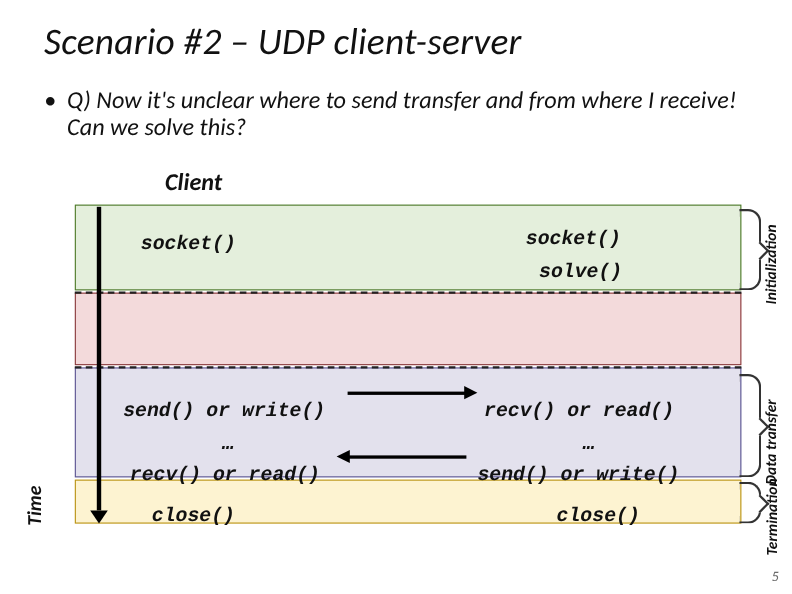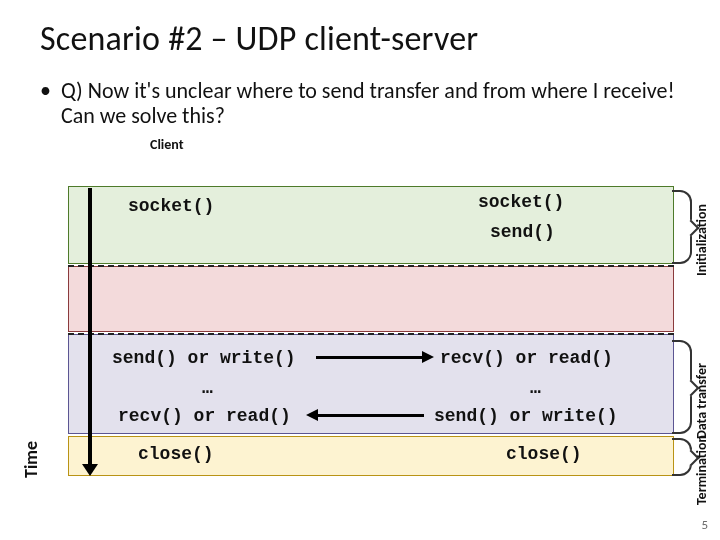--- a/index.html
+++ b/index.html
@@ -10,20 +10,21 @@
     background: #fff;
     font-family: Calibri, "Segoe UI", Arial, sans-serif;
     color: #111;
     overflow: hidden;
   }
   .slide {
     position: relative;
     width: 720px;
     height: 540px;
     box-sizing: border-box;
+    font-style: italic;
   }
   .title {
     position: absolute;
     left: 40px;
     top: 18px;
     font-size: 34px;
     font-weight: 400;
     letter-spacing: 0.2px;
   }
   .bullet-row {
@@ -32,23 +33,23 @@
     top: 78px;
     font-size: 22px;
     display: flex;
     gap: 10px;
     max-width: 640px;
     line-height: 1.15;
   }
   .bullet-dot { line-height: 1.15; }
   .col-head {
     position: absolute;
-    font-size: 14px;
-    font-weight: 700;
-    top: 136px;
+    font-size: 22px;
+    font-weight: 700;
+    top: 152px;
   }
   .head-client  { left: 150px; }
   .head-server  { left: 480px; }
 
   
   .band {
     position: absolute;
     left: 68px;
     width: 606px;
     box-sizing: border-box;
@@ -116,20 +117,21 @@
     font-weight: 700;
   }
 
   
   .tok {
     position: absolute;
     font-family: "Courier New", monospace;
     font-weight: 700;
     font-size: 18px;
     white-space: nowrap;
+    margin-top: 16px;
   }
 
   
   .harrow {
     position: absolute;
     height: 3px;
     background: #000;
   }
   .harrow.ar-right::after,
   .harrow.ar-left::after {
@@ -213,21 +215,21 @@
   <div class="band band-data"></div>
   <div class="band band-term"></div>
   <div class="dash-sep sep1"></div>
   <div class="dash-sep sep2"></div>
 
   <div class="time-arrow"></div>
   <div class="time-label">Time</div>
 
   <div class="tok" style="left:128px; top:196px;">socket()</div>
   <div class="tok" style="left:478px; top:192px;">socket()</div>
-  <div class="tok" style="left:490px; top:222px;">send()</div>
+  <div class="tok" style="left:490px; top:222px;">solve()</div>
 
   <div class="tok" style="left:112px; top:348px;">send() or write()</div>
   <div class="tok" style="left:202px; top:378px;">…</div>
   <div class="tok" style="left:118px; top:406px;">recv() or read()</div>
 
   <div class="tok" style="left:440px; top:348px;">recv() or read()</div>
   <div class="tok" style="left:530px; top:378px;">…</div>
   <div class="tok" style="left:434px; top:406px;">send() or write()</div>
 
   <div class="harrow ar-right" style="left:316px; top:356px; width:108px;"></div>

